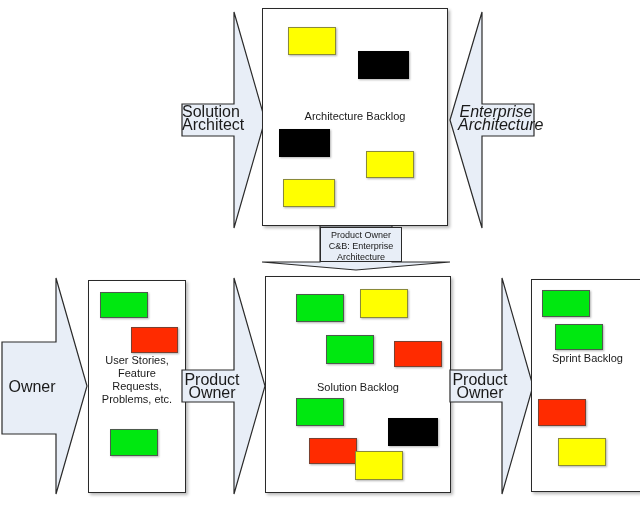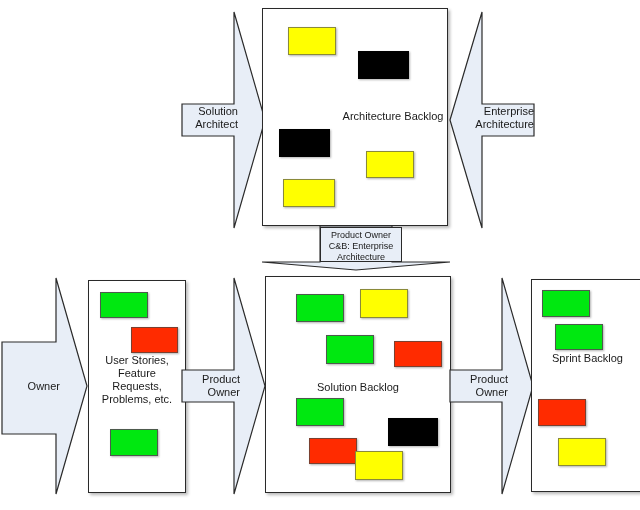--- a/index.html
+++ b/index.html
@@ -45,22 +45,22 @@
   .card.red    { background: #ff2b00; border-color: #7a4030; }
   .card.black  { background: #000000; border-color: #000000; }
 
   
   .arrow-wrap {
     position: absolute;
   }
   .arrow-wrap svg { display: block; overflow: visible; }
   .arrow-label {
     position: absolute;
-    text-align: right;
-    font-size: 11px;
+    text-align: center;
+    font-size: 16px;
     color: #1a1a1a;
     line-height: 13px;
     white-space: pre-line;
     pointer-events: none;
   }
   
   .down-label-box {
     position: absolute;
     background: #e8eef7;
     border: 1px solid #2a2a2a;
@@ -80,34 +80,34 @@
 
   <div class="arrow-wrap" style="left:182px; top:8px;">
     <svg width="84" height="224" viewBox="0 0 84 224">
       <path d="M 0,96 L 52,96 L 52,4 L 83,112 L 52,220 L 52,128 L 0,128 Z" fill="#e8eef7" stroke="#2a2a2a" stroke-width="1.2" stroke-linejoin="miter"></path>
     </svg>
   </div>
   <div class="arrow-label" style="left:182px; top:105px; width:56px;">Solution
 Architect</div>
 
   <div class="box" style="left:262px; top:8px; width:186px; height:218px;">
-    <div class="box-title" style="top:101px;padding-left:38px;">Architecture Backlog</div>
+    <div class="box-title" style="top:101px;">Architecture Backlog</div>
     <div class="card yellow" style="left:25px; top:18px; width:48px; height:28px;"></div>
     <div class="card black" style="left:95px; top:42px; width:51px; height:28px;"></div>
     <div class="card black" style="left:16px; top:120px; width:51px; height:28px;"></div>
     <div class="card yellow" style="left:103px; top:142px; width:48px; height:27px;"></div>
     <div class="card yellow" style="left:20px; top:170px; width:52px; height:28px;"></div>
   </div>
 
   <div class="arrow-wrap" style="left:448px; top:8px;">
     <svg width="86" height="224" viewBox="0 0 86 224">
       <path d="M 86,96 L 34,96 L 34,4 L 2,112 L 34,220 L 34,128 L 86,128 Z" fill="#e8eef7" stroke="#2a2a2a" stroke-width="1.2" stroke-linejoin="miter"></path>
     </svg>
   </div>
-  <div class="arrow-label" style="left:458px; top:105px; width:76px;">Enterprise
+  <div class="arrow-label" style="left:458px; top:105px; width:76px;font-style:italic;">Enterprise
 Architecture</div>
 
   <div class="arrow-wrap" style="left:262px; top:226px;">
     <svg width="188" height="44" viewBox="0 0 188 44">
       <path d="M 58,0 L 58,36 L 0,36 L 94,44 L 188,36 L 130,36 L 130,0 Z" fill="#e8eef7" stroke="#2a2a2a" stroke-width="1.1" stroke-linejoin="miter"></path>
     </svg>
   </div>
   <div class="down-label-box" style="left:320px; top:227px; width:82px; height:35px;">Product Owner
 C&amp;B: Enterprise
 Architecture</div>

